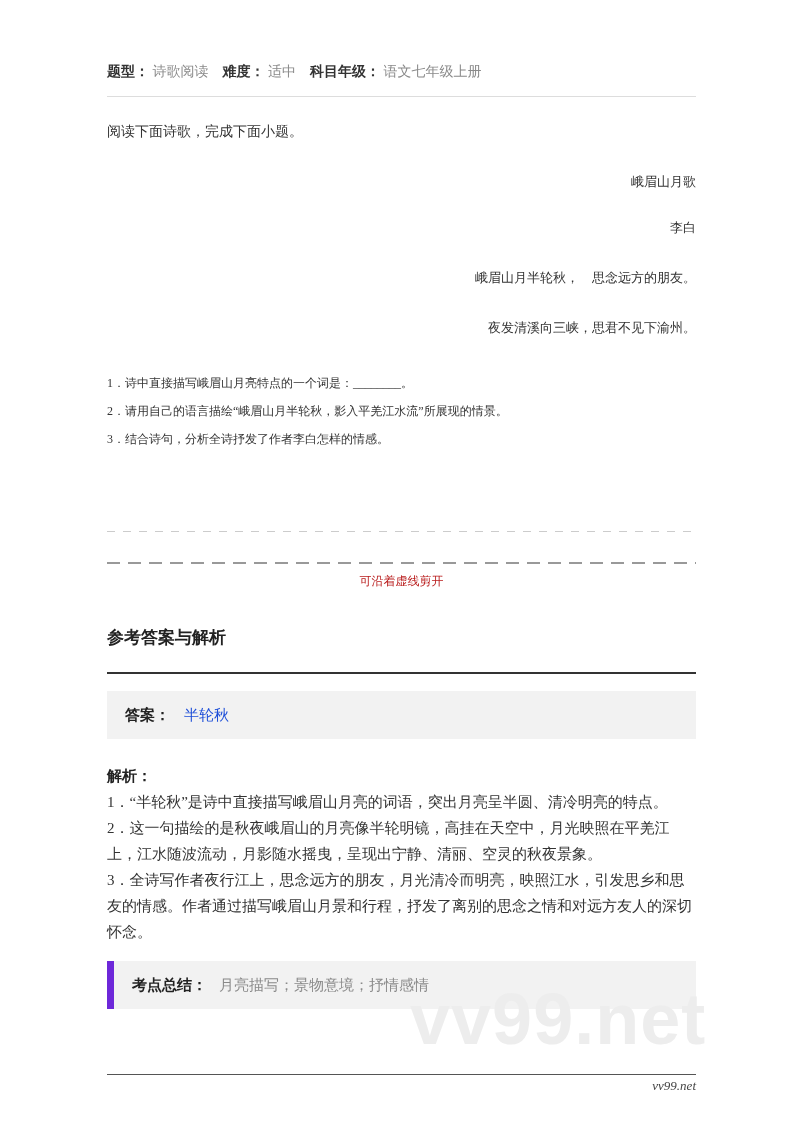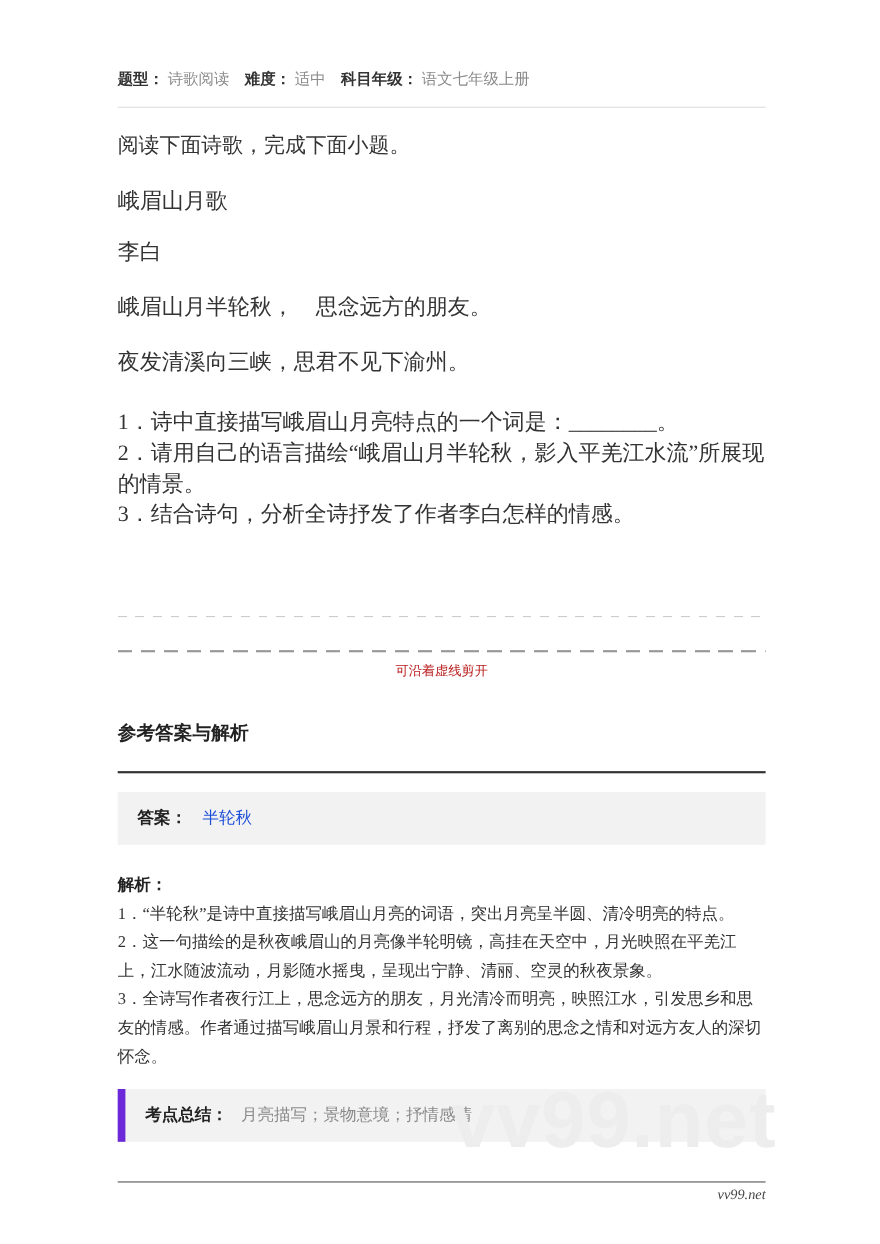--- a/index.html
+++ b/index.html
@@ -33,34 +33,34 @@
   .meta-value { color: #8a8a8a; }
   .header-rule {
     margin-top: 15px;
     height: 1px;
     background: #dddddd;
   }
 
   
   .intro {
     margin-top: 24px;
-    font-size: 19px;
+    font-size: 14px;
     line-height: 22px;
   }
   .poem-title, .poem-author, .poem-line {
-    text-align: left;
-    font-size: 20px;
+    text-align: right;
+    font-size: 13px;
     line-height: 22px;
   }
   .poem-title  { margin-top: 28px; }
   .poem-author { margin-top: 24px; }
   .poem-line   { margin-top: 28px; }
   .questions { margin-top: 30px; }
   .question {
-    font-size: 20px;
+    font-size: 12px;
     line-height: 28px;
   }
 
   
   .dash-light {
     margin-top: 78px;
     height: 1px;
     background: repeating-linear-gradient(to right, #cccccc 0 8px, transparent 8px 16px);
   }
   .dash-dark {

